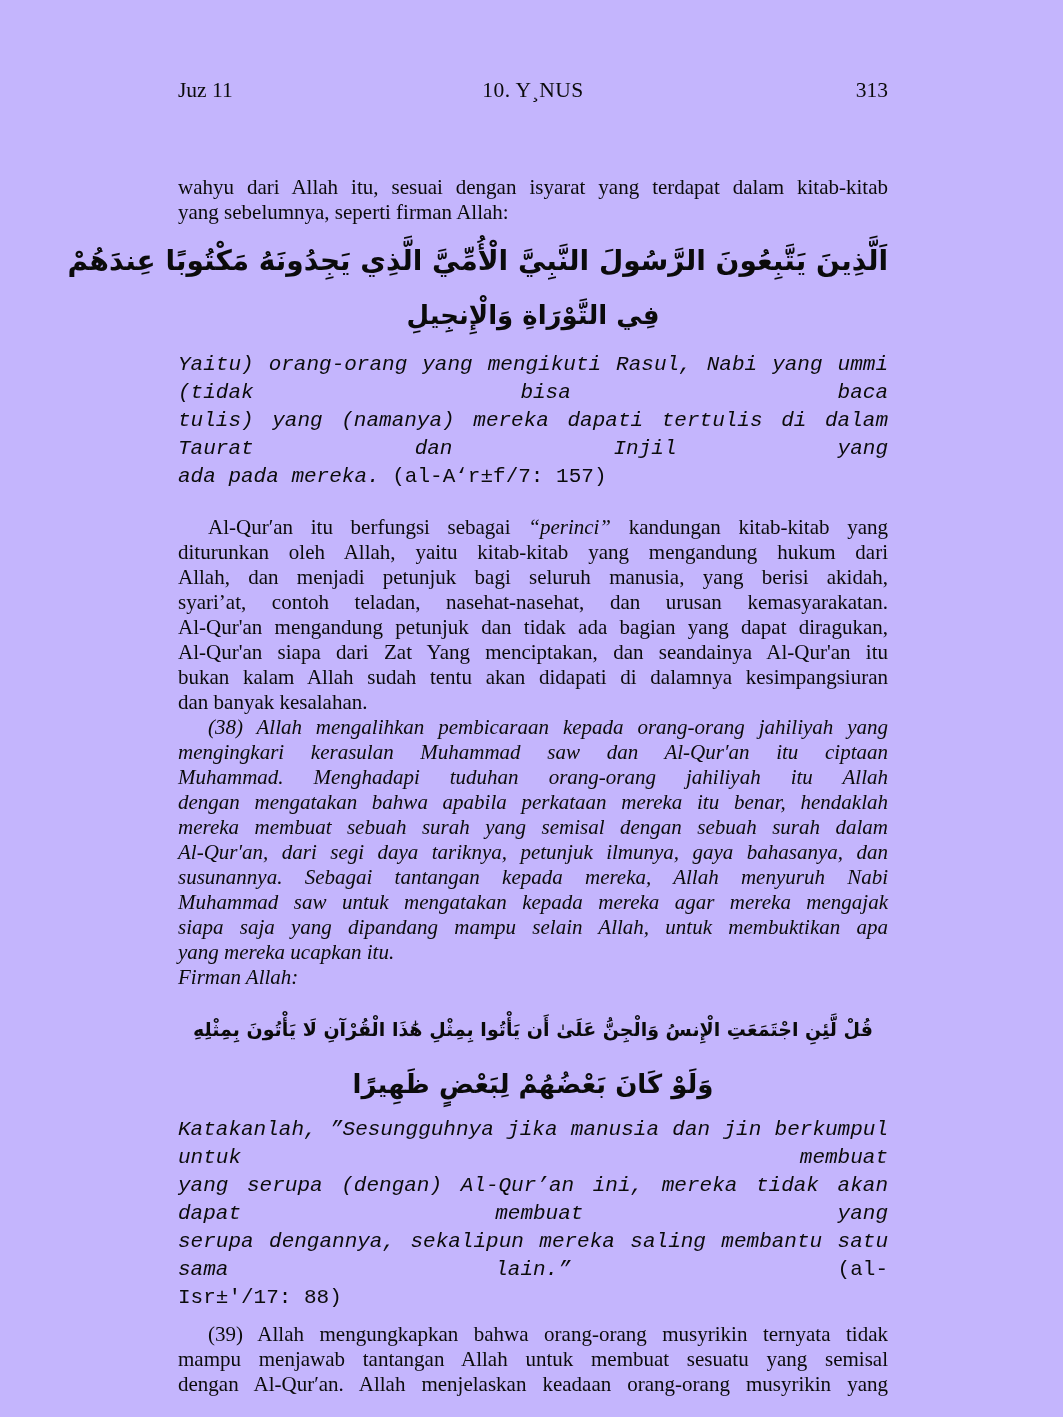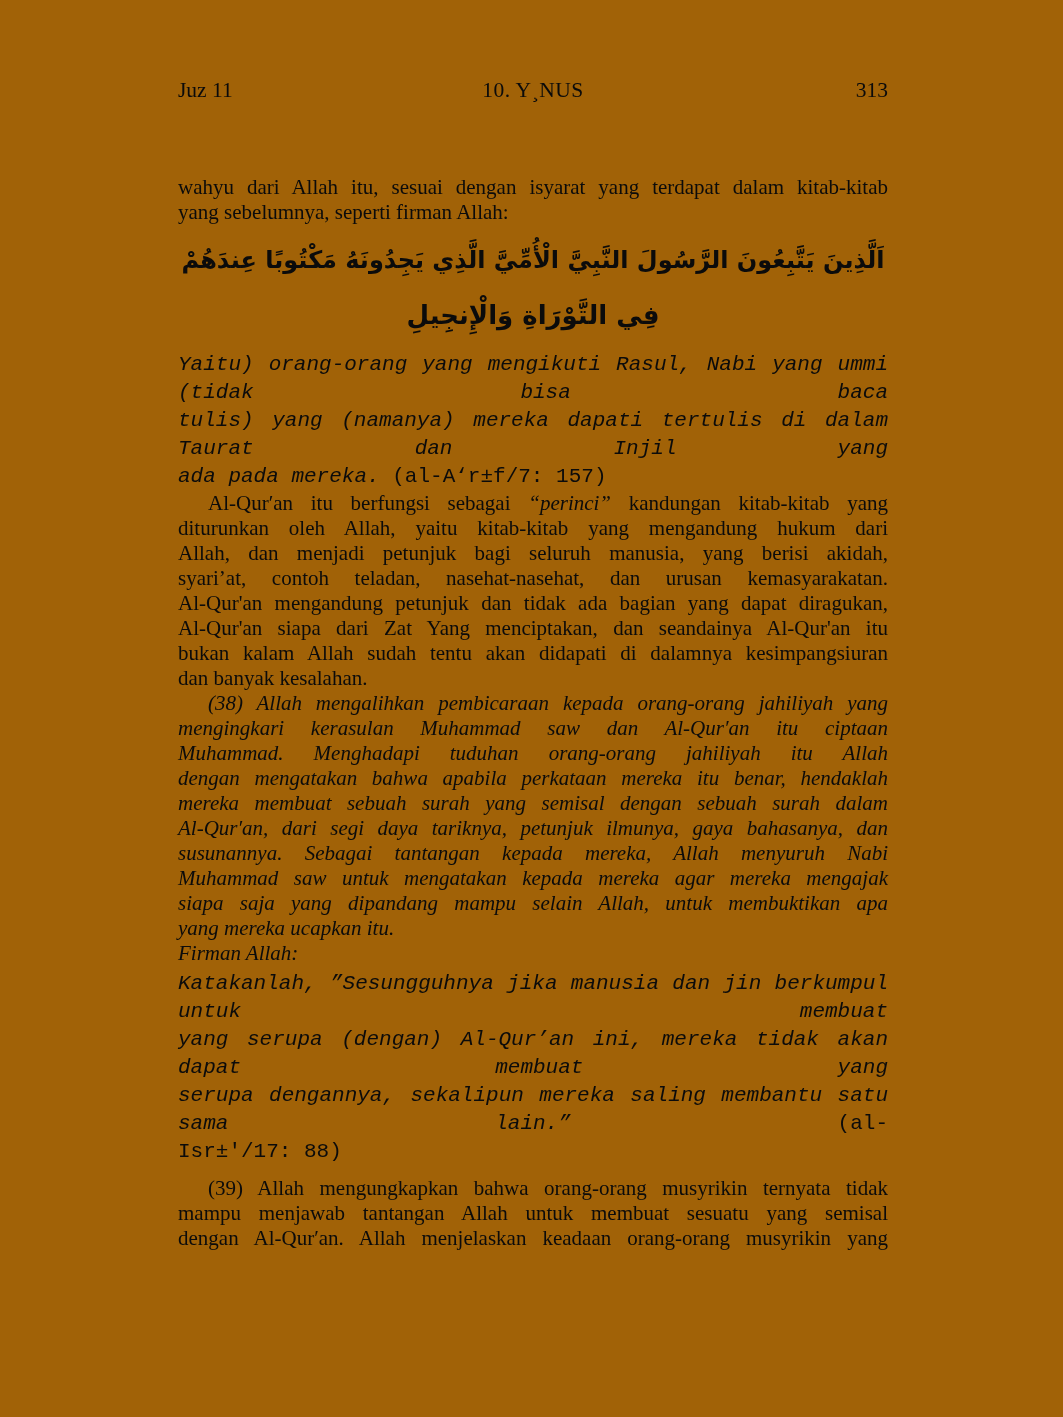--- a/index.html
+++ b/index.html
@@ -1,19 +1,19 @@
 <!DOCTYPE html>
 <html><head>
 <meta charset="utf-8">
 <style>
   html,body { margin:0; padding:0; background:#ffffff; }
   .page {
     position:relative;
     width:1063px; height:1417px;
-    background:#a16207;
+    background:#c4b5fd;
     color:#0b0b0b;
     font-family:"Liberation Serif", serif;
     font-size:21px;
     box-sizing:border-box;
     padding:78px 175px 0 178px;
     overflow:hidden;
   }
   .header { display:flex; align-items:baseline; line-height:25px; font-size:21.5px; }
   .h-left  { width:170px; text-align:left; }
   .h-center{ flex:1; text-align:center; letter-spacing:0.5px; }
@@ -34,21 +34,21 @@
     white-space:nowrap;
     font-size:26px;
     line-height:55px;
     text-align:center;
     text-align-last:center;
   }
 
   .mt-intro  { margin-top:72px; }
   .mt-ar1    { margin-top:8px;  }
   .mt-tr1    { margin-top:8px;  }
-  .mt-pf     { margin-top:0; }
+  .mt-pf     { margin-top:24px; }
   .mt-p38    { margin-top:0px;font-style:italic;  }
   .mt-ar2    { margin-top:12px; }
   .mt-tr2    { margin-top:4px;  }
   .mt-p39    { margin-top:10px; }
 </style>
 </head>
 <body>
 
 <div class="page">
 
@@ -57,21 +57,21 @@
     <span class="h-center">10. Y¸NUS</span>
     <span class="h-right">313</span>
   </div>
 
   <div class="block mt-intro">
       <div class="line"><span>wahyu dari Allah itu, sesuai dengan isyarat yang terdapat dalam kitab-kitab</span></div>
       <div class="line last"><span>yang sebelumnya, seperti firman Allah:</span></div>
     </div>
 
   <div class="arabic mt-ar1">
-      <div class="arabic-line" style="font-size: 24px;">اَلَّذِينَ يَتَّبِعُونَ الرَّسُولَ النَّبِيَّ الْأُمِّيَّ الَّذِي يَجِدُونَهُ مَكْتُوبًا عِندَهُمْ</div>
+      <div class="arabic-line" style="font-size: 28px;">اَلَّذِينَ يَتَّبِعُونَ الرَّسُولَ النَّبِيَّ الْأُمِّيَّ الَّذِي يَجِدُونَهُ مَكْتُوبًا عِندَهُمْ</div>
       <div class="arabic-line">فِي التَّوْرَاةِ وَالْإِنجِيلِ</div>
     </div>
 
   <div class="block trans mt-tr1">
       <div class="line"><span class="it">Yaitu) orang-orang yang mengikuti Rasul, Nabi yang ummi (tidak bisa baca</span></div>
       <div class="line"><span class="it">tulis) yang (namanya) mereka dapati tertulis di dalam Taurat dan Injil yang</span></div>
       <div class="line last"><span class="it">ada pada mereka. </span><span>(al-A‘r±f/7: 157)</span></div>
     </div>
 
   <div class="block mt-pf">
@@ -92,20 +92,24 @@
       <div class="line"><span>dengan mengatakan bahwa apabila perkataan mereka itu benar, hendaklah</span></div>
       <div class="line"><span>mereka membuat sebuah surah yang semisal dengan sebuah surah dalam</span></div>
       <div class="line"><span>Al-Qur′an, dari segi daya tariknya, petunjuk ilmunya, gaya bahasanya, dan</span></div>
       <div class="line"><span>susunannya. Sebagai tantangan kepada mereka, Allah menyuruh Nabi</span></div>
       <div class="line"><span>Muhammad saw untuk mengatakan kepada mereka agar mereka mengajak</span></div>
       <div class="line"><span>siapa saja yang dipandang mampu selain Allah, untuk membuktikan apa</span></div>
       <div class="line last"><span>yang mereka ucapkan itu.</span></div>
       <div class="line last"><span>Firman Allah:</span></div>
     </div>
 
+  <div class="arabic mt-ar2">
+      <div class="arabic-line" style="font-size: 19px;">قُلْ لَّئِنِ اجْتَمَعَتِ الْإِنسُ وَالْجِنُّ عَلَىٰ أَن يَأْتُوا بِمِثْلِ هَٰذَا الْقُرْآنِ لَا يَأْتُونَ بِمِثْلِهِ</div>
+      <div class="arabic-line">وَلَوْ كَانَ بَعْضُهُمْ لِبَعْضٍ ظَهِيرًا</div>
+    </div>
 
   <div class="block trans mt-tr2">
       <div class="line"><span class="it">Katakanlah, ”Sesungguhnya jika manusia dan jin berkumpul untuk membuat</span></div>
       <div class="line"><span class="it">yang serupa (dengan) Al-Qur’an ini, mereka tidak akan dapat membuat yang</span></div>
       <div class="line"><span class="it">serupa dengannya, sekalipun mereka saling membantu satu sama lain.” </span><span>(al-</span></div>
       <div class="line last"><span>Isr±′/17: 88)</span></div>
     </div>
 
   <div class="block mt-p39">
       <div class="line indent"><span>(39) Allah mengungkapkan bahwa orang-orang musyrikin ternyata tidak</span></div>

